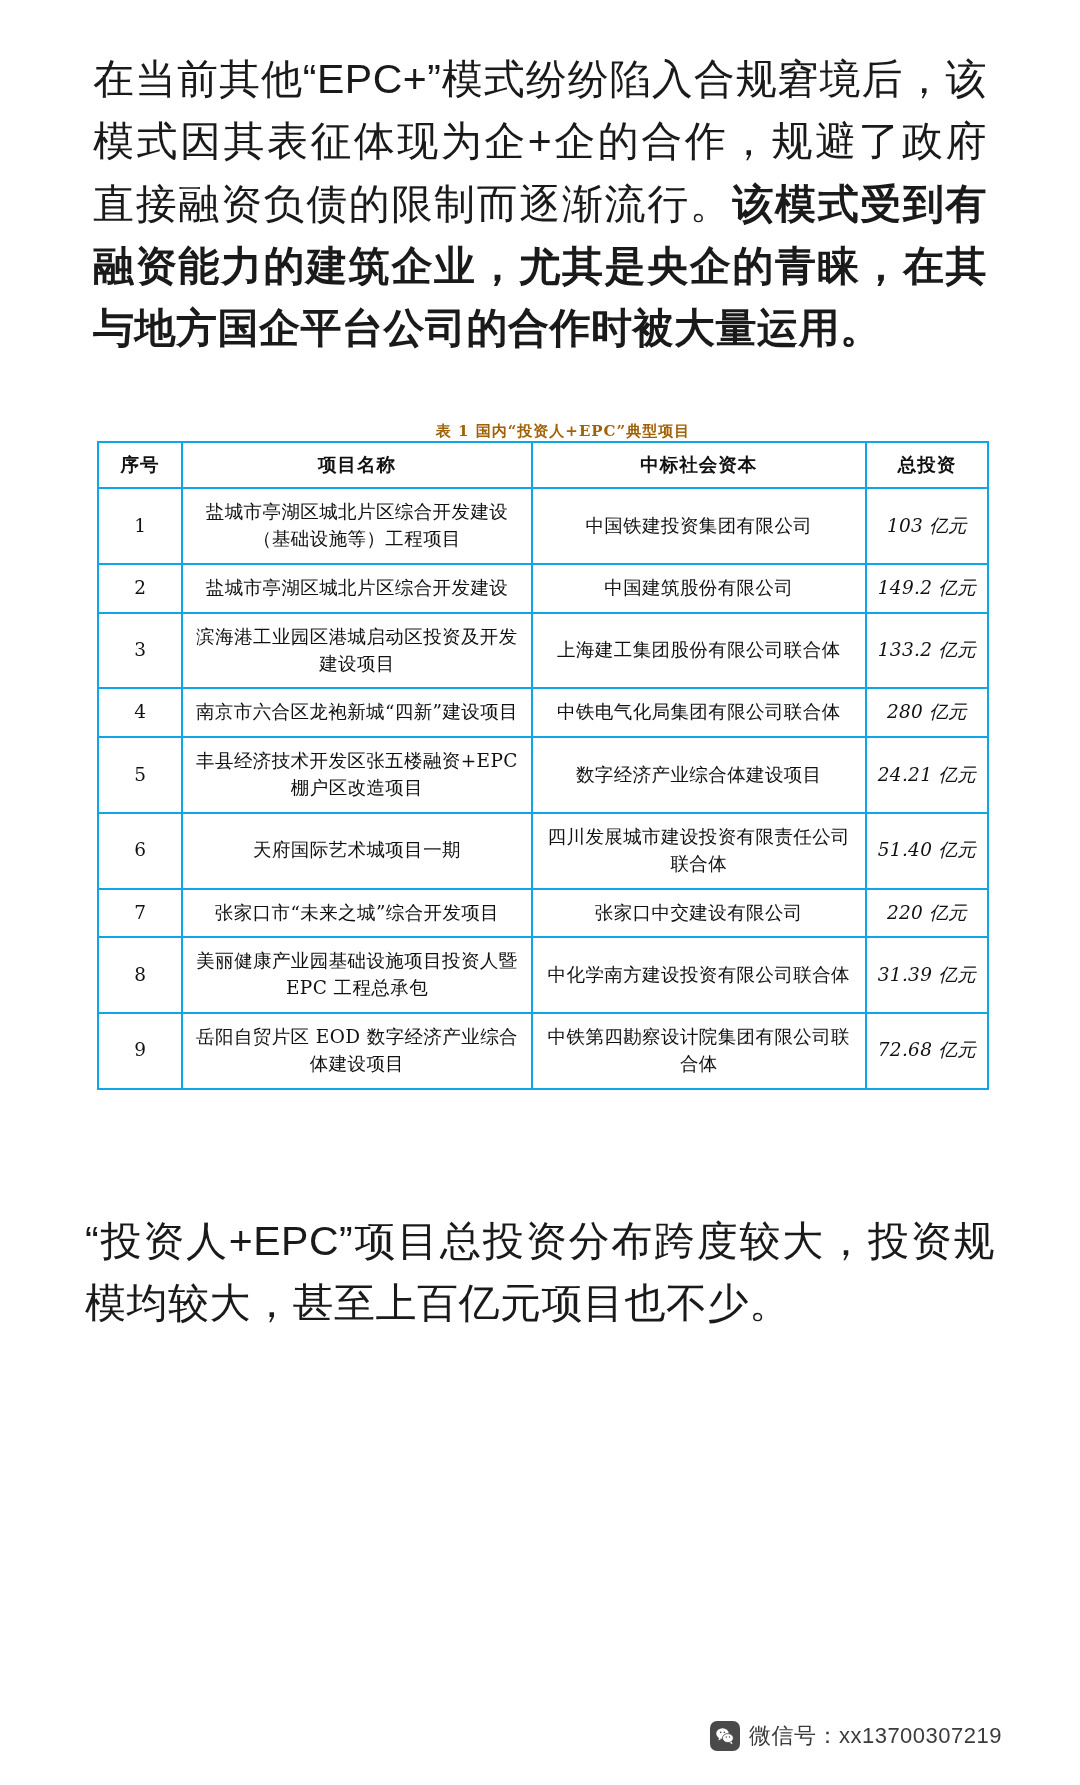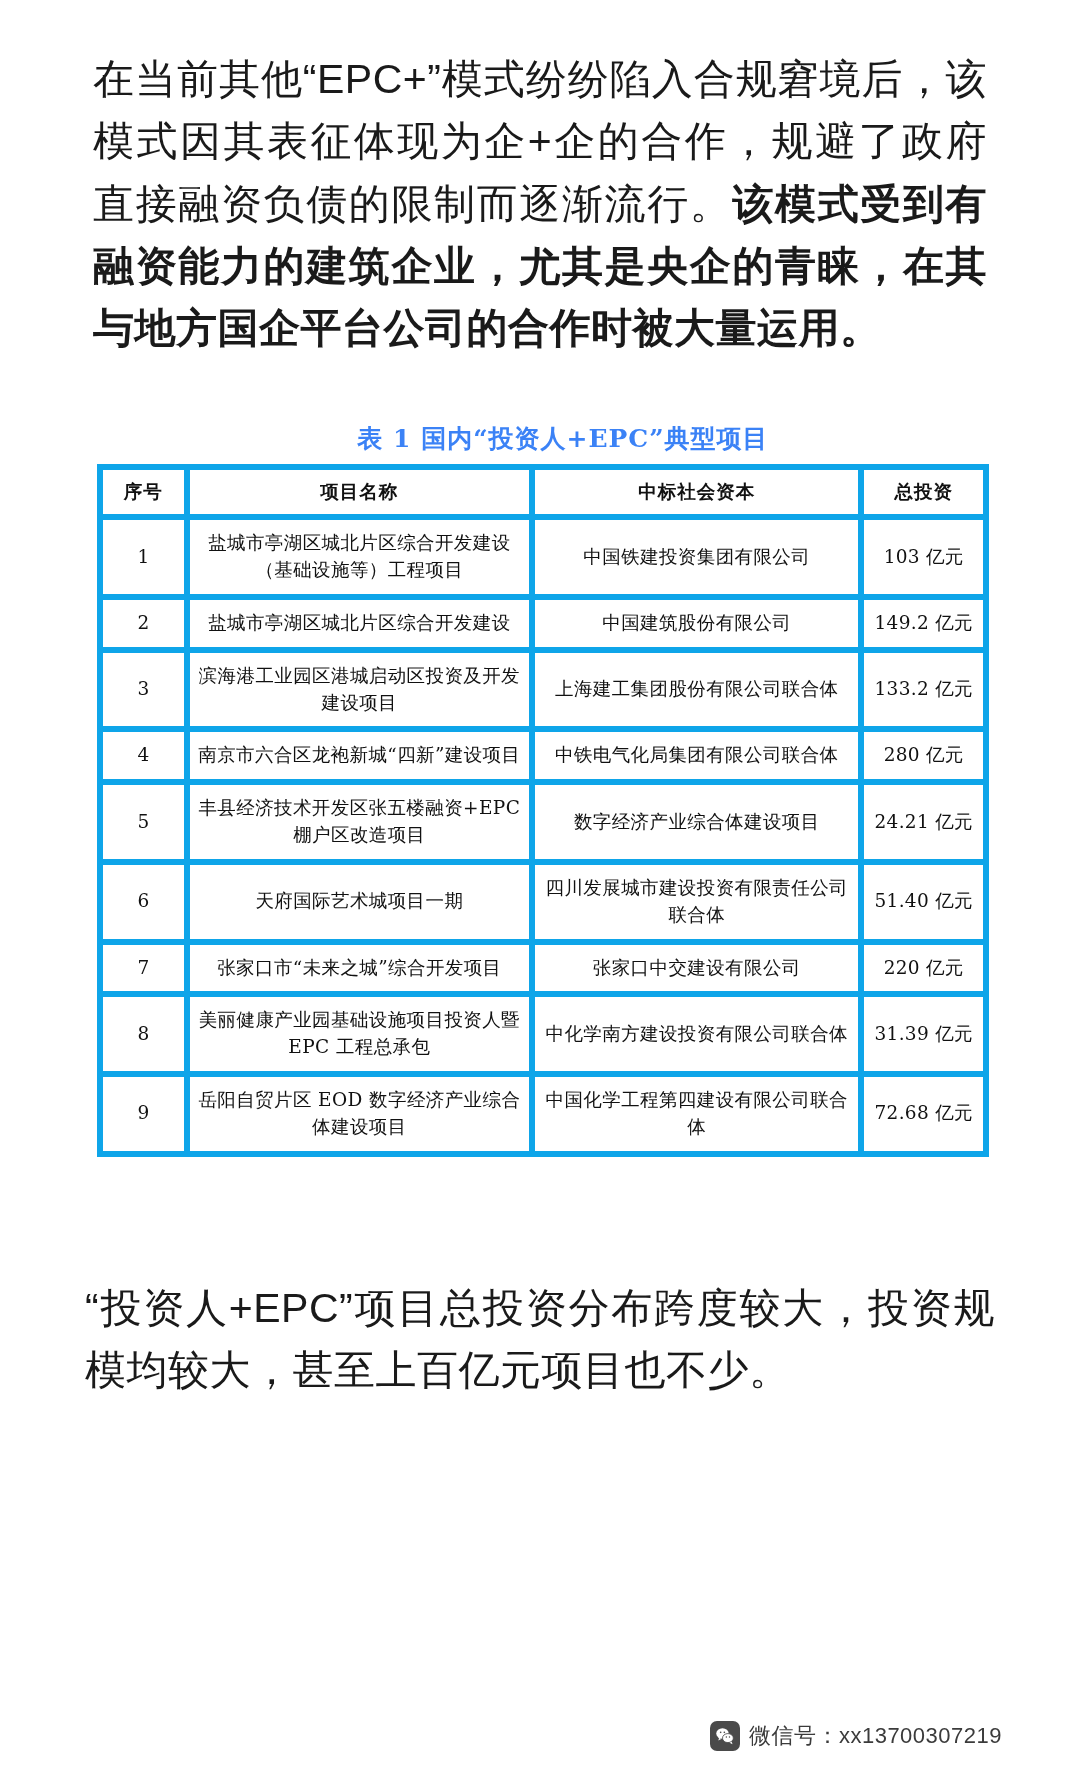--- a/index.html
+++ b/index.html
@@ -34,36 +34,35 @@
 
   .table-wrap {
     margin-top: 62px;
     margin-left: 12px;
     margin-right: 6px;
   }
   .table-caption {
     text-align: center;
     font-family: "DejaVu Serif", "Liberation Serif", serif;
     font-weight: 700;
-    font-size: 25px;
+    font-size: 15px;
     letter-spacing: 1px;
-    color: #3b82f6;
-    margin-bottom: 9px;
+    color: #a16207;
     padding-left: 40px;
   }
   table.data {
     border-collapse: collapse;
     width: 100%;
     font-family: "DejaVu Serif", "Liberation Serif", serif;
     font-size: 18.5px;
     color: #111;
     background: #fff;
   }
   table.data td, table.data th {
-    border: 6px solid #0ea5e9;
+    border: 2px solid #0ea5e9;
     padding: 10px 6px;
     text-align: center;
     vertical-align: middle;
     line-height: 1.45;
     font-weight: 400;
   }
   table.data thead th {
     font-weight: 700;
     letter-spacing: 1px;
     padding: 9px 4px;
@@ -75,20 +74,21 @@
     width: 345px;
     letter-spacing: 0.4px;
   }
   table.data tbody td.capital {
     width: 330px;
     letter-spacing: 0.4px;
   }
   table.data tbody td.amount {
     width: 110px;
     letter-spacing: 0.3px;
+    font-style: italic;
   }
   .tail-space {
     height: 48px;
     border-left: 1px solid transparent;
   }
   .para2 {
     margin-top: 72px;
     font-size: 41px;
     line-height: 1.52;
     letter-spacing: 0.5px;
@@ -185,21 +185,21 @@
         </tr>
         <tr>
           <td class="idx">8</td>
           <td class="name">美丽健康产业园基础设施项目投资人暨 EPC 工程总承包</td>
           <td class="capital">中化学南方建设投资有限公司联合体</td>
           <td class="amount">31.39 亿元</td>
         </tr>
         <tr>
           <td class="idx">9</td>
           <td class="name">岳阳自贸片区 EOD 数字经济产业综合体建设项目</td>
-          <td class="capital">中国化学工程第四建设有限公司联合体</td>
+          <td class="capital">中铁第四勘察设计院集团有限公司联合体</td>
           <td class="amount">72.68 亿元</td>
         </tr>
       </tbody>
     </table>
     <div class="tail-space"></div>
   </div>
 
   <p class="para2">
     <span class="bold">“投资人+EPC”项目总投资分布跨度较大</span><span class="normal">，投资规模均较大，甚至上百亿元项目也不少。</span>
   </p>

